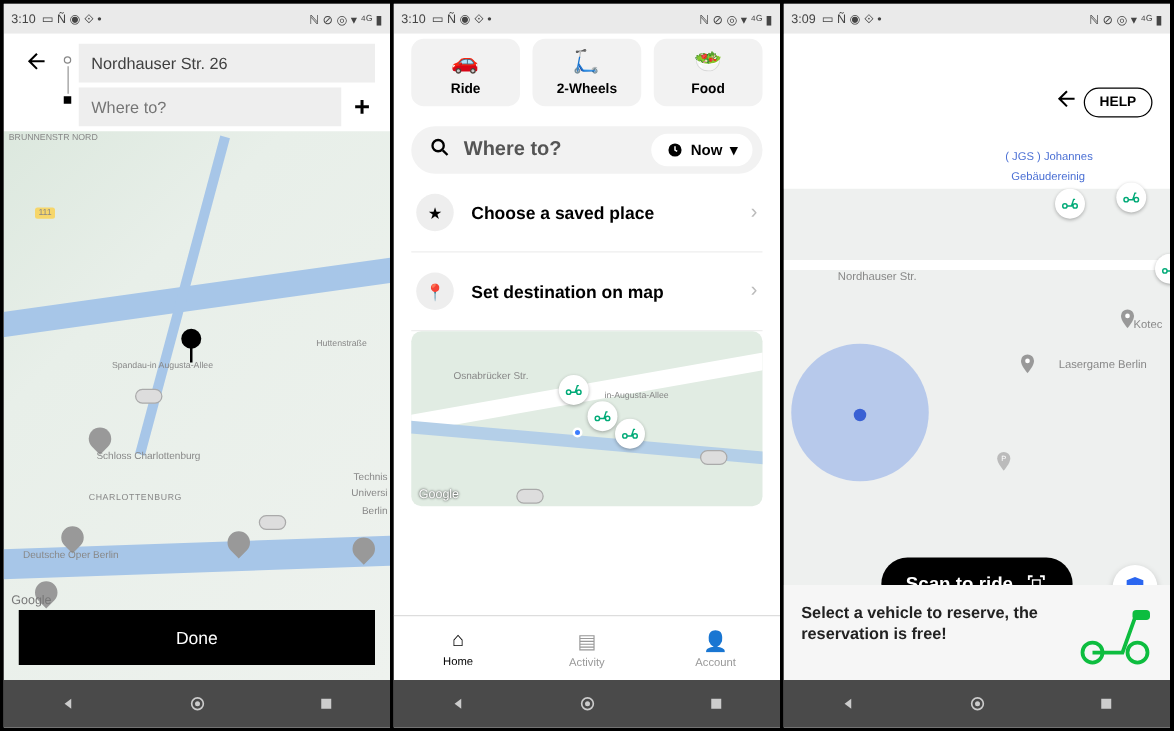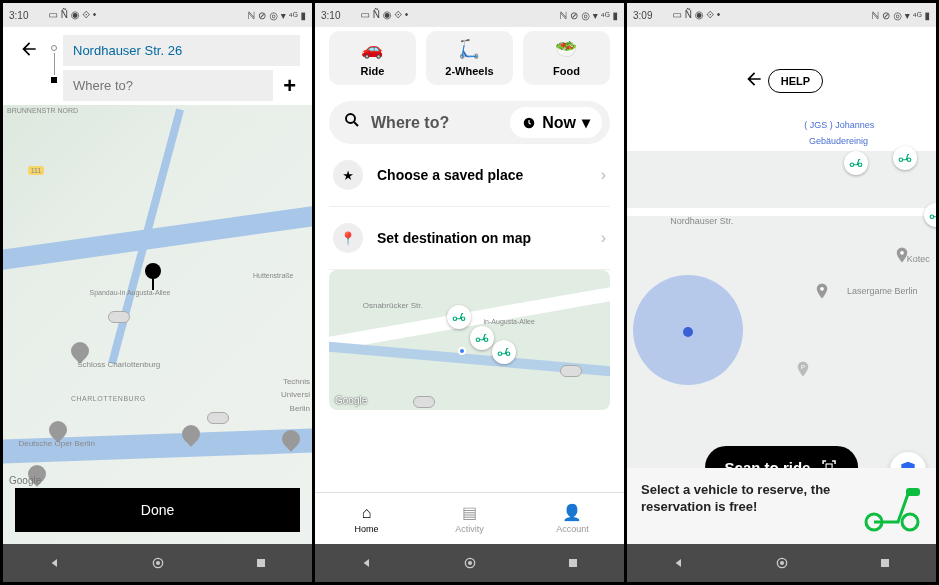--- a/index.html
+++ b/index.html
@@ -1,33 +1,33 @@
 <!DOCTYPE html>
 <html><head>
 <meta charset="utf-8">
 <style>
 *{box-sizing:border-box;margin:0;padding:0;font-family:-apple-system,BlinkMacSystemFont,'Segoe UI',sans-serif;}
 body{background:#000;width:939px;height:585px;display:flex;gap:3px;padding:3px;}
 .phone{flex:1;background:#fff;display:flex;flex-direction:column;position:relative;overflow:hidden;}
 .status-bar{height:24px;background:#eaeaea;display:flex;align-items:center;padding:0 6px;font-size:10px;color:#444;justify-content:space-between;}
-.status-left,.status-right{display:flex;align-items:center;gap:20px;}
+.status-left,.status-right{display:flex;align-items:center;gap:5px;}
 .nav-bar{height:38px;background:#4a4a4a;display:flex;align-items:center;justify-content:space-around;color:#ccc;}
 .nav-bar svg{width:16px;height:16px;fill:#ccc;}
 
 
 .header1{background:#fff;padding:8px 12px 4px;display:flex;align-items:flex-start;}
 .back-btn{padding:4px;cursor:pointer;}
 .route-inputs{flex:1;margin-left:8px;display:flex;gap:6px;}
 .route-line{display:flex;flex-direction:column;align-items:center;padding-top:10px;}
 .dot-sm{width:6px;height:6px;border:1px solid #888;border-radius:50%;}
 .line-v{width:1px;height:22px;background:#999;margin:2px 0;}
 .sq-sm{width:6px;height:6px;background:#000;}
 .inputs-col{flex:1;display:flex;flex-direction:column;gap:4px;}
 .input-row{display:flex;align-items:center;gap:6px;}
-.loc-input{flex:1;background:#eee;border:none;padding:8px 10px;font-size:13px;color:#0369a1;}
+.loc-input{flex:1;background:#eee;border:none;padding:8px 10px;font-size:13px;color:#404040;}
 .plus-btn{font-size:22px;font-weight:bold;cursor:pointer;padding:0 4px;}
 .map1{flex:1;position:relative;background:linear-gradient(135deg,#dce8de 0%,#e8efe9 30%,#eef2ee 100%);overflow:hidden;}
 .road{position:absolute;background:#a7c6e8;}
 .road-h1{top:28%;left:0;width:100%;height:20px;transform:rotate(-8deg) scaleX(1.3);}
 .road-h2{top:75%;left:0;width:100%;height:24px;transform:rotate(-2deg) scaleX(1.3);}
 .road-d1{top:0;left:45%;width:8px;height:60%;transform:rotate(15deg);}
 .map-label{position:absolute;font-size:8px;color:#888;}
 .pin{position:absolute;}
 .pin-black{width:16px;height:16px;background:#000;border-radius:50%;}
 .pin-black::after{content:'';position:absolute;left:7px;top:15px;width:2px;height:12px;background:#000;}
@@ -38,38 +38,38 @@
 
 
 .content2{flex:1;background:#fff;padding:0 14px;display:flex;flex-direction:column;overflow:hidden;}
 .categories{display:flex;gap:10px;margin-top:4px;}
 .cat-card{flex:1;background:#f2f2f2;border-radius:10px;padding:6px 4px 8px;text-align:center;}
 .cat-icon{height:24px;display:flex;align-items:center;justify-content:center;font-size:18px;}
 .cat-label{font-size:11px;font-weight:600;margin-top:4px;}
 .search-row{display:flex;align-items:center;background:#f2f2f2;border-radius:30px;margin-top:16px;padding:6px 8px 6px 14px;}
 .search-icon{font-size:18px;font-weight:bold;margin-right:10px;}
 .search-text{flex:1;font-size:16px;font-weight:600;color:#555;}
-.time-pill{background:#fff;border-radius:20px;padding:6px 12px;display:flex;align-items:center;gap:6px;font-size:16px;font-weight:600;}
+.time-pill{background:#fff;border-radius:20px;padding:6px 12px;display:flex;align-items:center;gap:6px;font-size:12px;font-weight:600;}
 .option-row{display:flex;align-items:center;padding:16px 4px;border-bottom:1px solid #eee;cursor:pointer;}
 .opt-icon{width:30px;height:30px;background:#eee;border-radius:50%;display:flex;align-items:center;justify-content:center;font-size:13px;margin-right:14px;}
 .opt-text{flex:1;font-size:14px;font-weight:600;}
 .chev{color:#bbb;font-size:16px;}
 .section-title{font-size:16px;font-weight:700;margin:16px 0 10px;}
 .around-map{height:140px;background:#e1ece3;border-radius:8px;position:relative;overflow:hidden;}
 .around-map .road{background:#fff;}
 .scooter-dot{position:absolute;width:24px;height:24px;background:#fff;border-radius:50%;box-shadow:0 1px 3px rgba(0,0,0,0.3);display:flex;align-items:center;justify-content:center;}
 .scooter-svg{width:14px;height:14px;}
 .blue-dot{position:absolute;width:8px;height:8px;background:#3b7cff;border-radius:50%;border:2px solid #fff;}
 .bottom-nav2{height:52px;border-top:1px solid #ddd;display:flex;background:#fff;}
 .bnav-item{flex:1;display:flex;flex-direction:column;align-items:center;justify-content:center;font-size:9px;color:#999;gap:2px;cursor:pointer;}
 .bnav-item.active{color:#000;}
 .bnav-icon{font-size:16px;}
 
 
-.header3{position:absolute;top:30px;left:0;right:0;display:flex;justify-content:center;align-items:center;padding:8px 14px;z-index:10;}
+.header3{position:absolute;top:30px;left:0;right:0;display:flex;justify-content:flex-end;align-items:center;padding:8px 14px;z-index:10;}
 .help-btn{background:#fff;border:1.5px solid #000;border-radius:16px;padding:5px 12px;font-size:11px;font-weight:700;cursor:pointer;}
 .map3{flex:1;position:relative;background:#eef0ef;}
 .map3-road{position:absolute;background:#fff;}
 .poi-label{position:absolute;font-size:9px;color:#4a6fd4;font-weight:500;margin-left:40px;}
 .street-label{position:absolute;font-size:9px;color:#888;}
 .blue-radius{position:absolute;width:110px;height:110px;background:rgba(80,130,230,0.35);border-radius:50%;}
 .blue-center{position:absolute;width:10px;height:10px;background:#3960d4;border-radius:50%;}
 .scan-btn{position:absolute;background:#000;color:#fff;border-radius:28px;padding:12px 20px;font-size:15px;font-weight:600;display:flex;align-items:center;gap:10px;cursor:pointer;}
 .shield-btn{position:absolute;width:36px;height:36px;background:#fff;border-radius:50%;box-shadow:0 2px 6px rgba(0,0,0,0.2);display:flex;align-items:center;justify-content:center;cursor:pointer;}
 .bottom-sheet{background:#f6f6f6;padding:14px 14px 12px;display:flex;gap:10px;}

